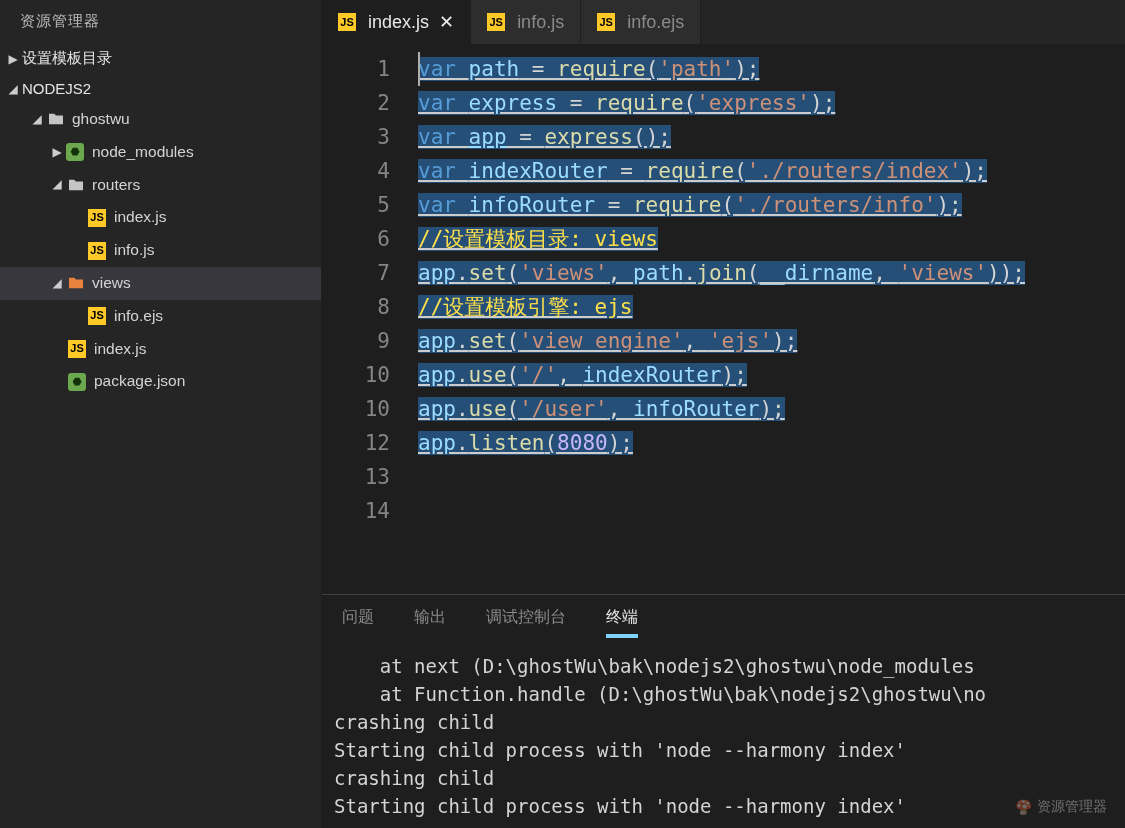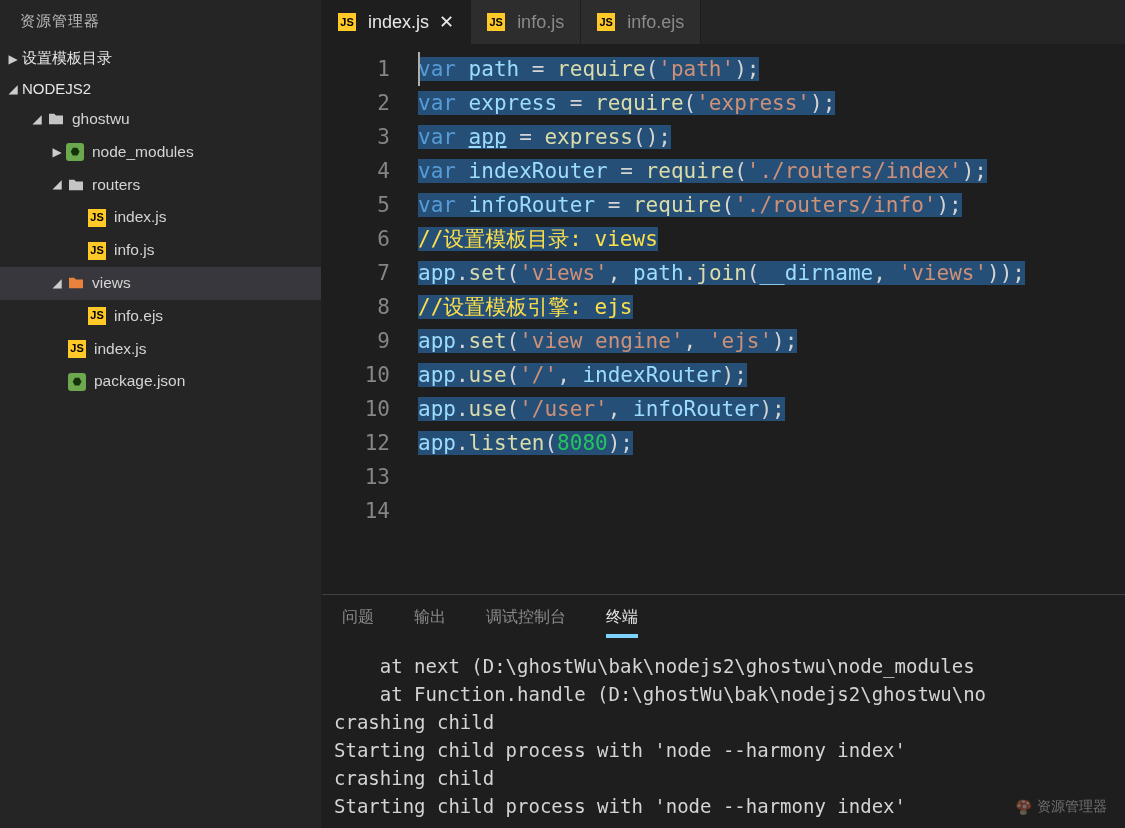--- a/index.html
+++ b/index.html
@@ -112,30 +112,31 @@
 .gutter {
   width: 96px;
   text-align: right;
   padding-right: 28px;
   color: #858585;
 }
 .code {
   flex: 1;
   white-space: pre;
   position: relative;
+  text-decoration: underline;
 }
 .code-line { position: relative; }
 .sel { background: #264f78; padding: 0; }
 .cursor-edge { position: absolute; left: 0; width: 2px; background: #aeafad; height: 34px; }
 .kw { color: #569cd6; }
 .var { color: #9cdcfe; }
 .fn { color: #dcdcaa; }
 .str { color: #ce9178; }
 .cmt { color: #fde047; }
-.num { color: #22c55e; }
+.num { color: #c4b5fd; }
 .plain { color: #d4d4d4; }
 .underline { text-decoration: underline; }
 .panel {
   height: 234px;
   border-top: 1px solid #414141;
   background: #1e1e1e;
   display: flex;
   flex-direction: column;
 }
 .panel-tabs {

